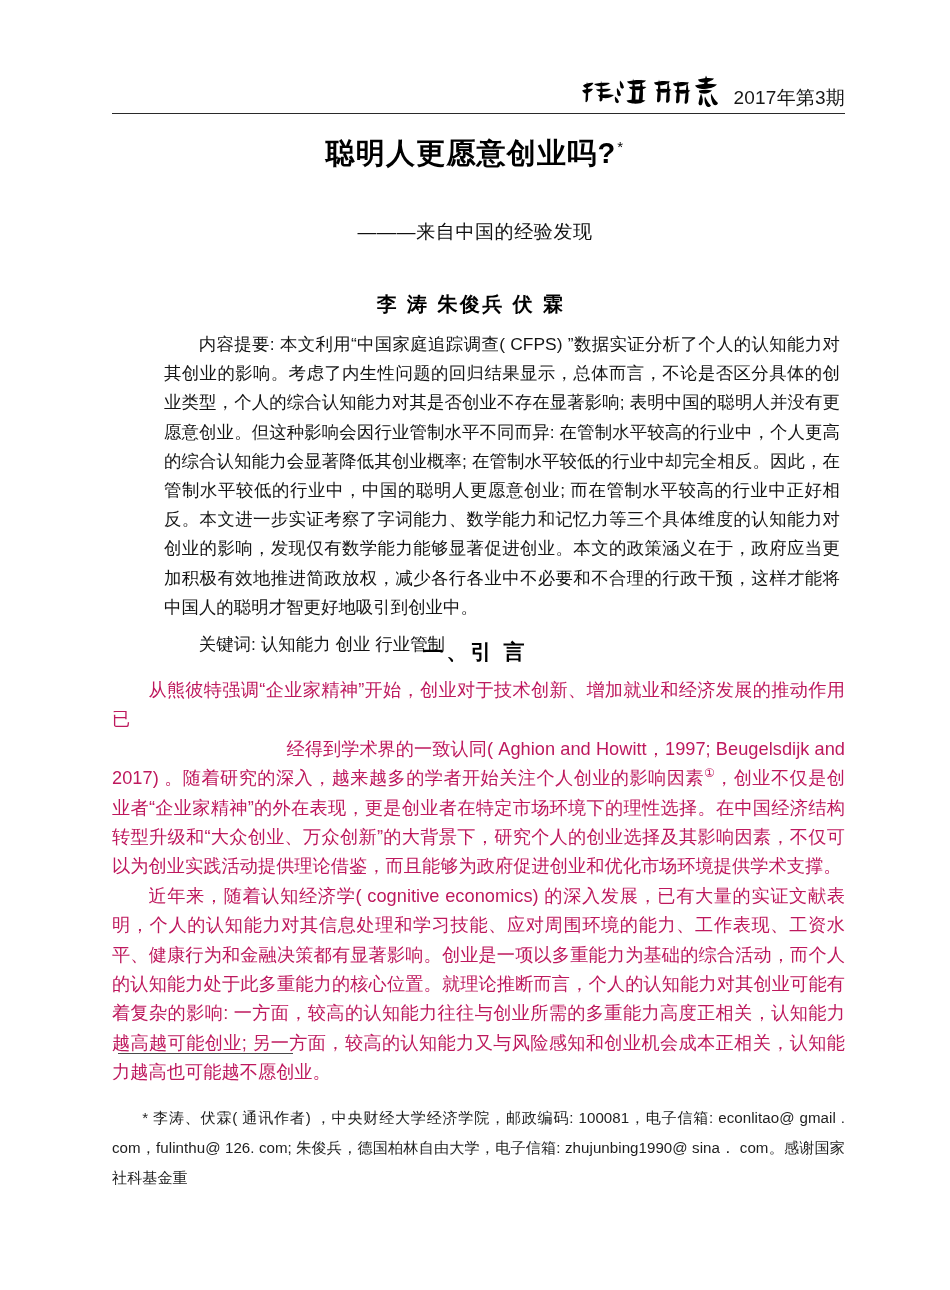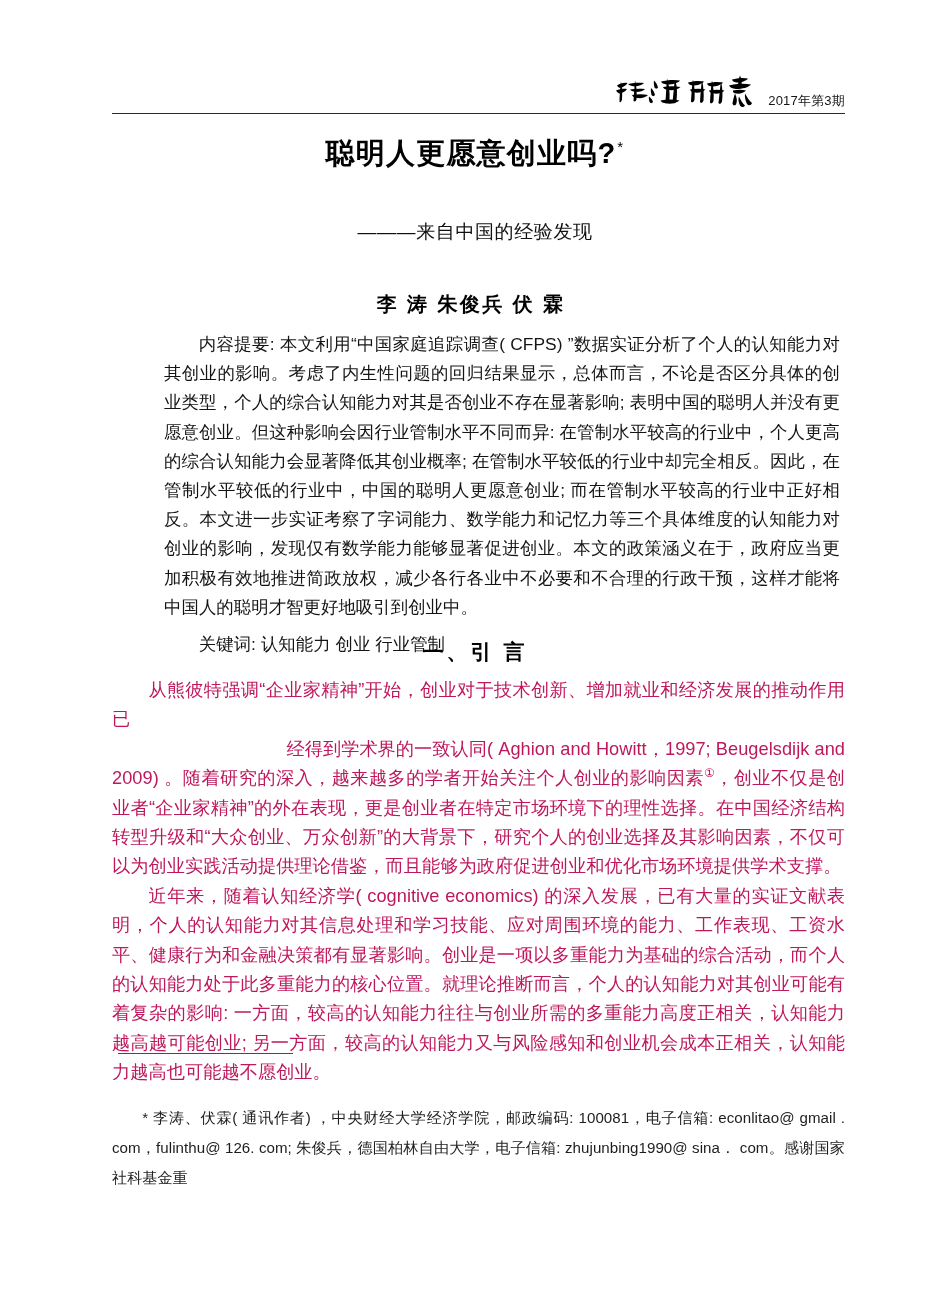--- a/index.html
+++ b/index.html
@@ -38,21 +38,21 @@
     justify-content: flex-end;
     gap: 5px;
     height: 44px;
   }
   .journal-logo {
     display: block;
     height: 40px;
     width: 150px;
   }
   .issue-line {
-    font-size: 13px;
+    font-size: 19px;
     letter-spacing: 0.2px;
     line-height: 1;
     padding-bottom: 3px;
     white-space: nowrap;
     color: #161616;
   }
   .masthead-rule {
     position: absolute;
     left: 0;
     top: 47px;
@@ -253,21 +253,21 @@
   <div class="abstract">
     <p class="abstract-body">内容提要: 本文利用“中国家庭追踪调查( CFPS) ”数据实证分析了个人的认知能力对其创业的影响。考虑了内生性问题的回归结果显示，总体而言，不论是否区分具体的创业类型，个人的综合认知能力对其是否创业不存在显著影响; 表明中国的聪明人并没有更愿意创业。但这种影响会因行业管制水平不同而异: 在管制水平较高的行业中，个人更高的综合认知能力会显著降低其创业概率; 在管制水平较低的行业中却完全相反。因此，在管制水平较低的行业中，中国的聪明人更愿意创业; 而在管制水平较高的行业中正好相反。本文进一步实证考察了字词能力、数学能力和记忆力等三个具体维度的认知能力对创业的影响，发现仅有数学能力能够显著促进创业。本文的政策涵义在于，政府应当更加积极有效地推进简政放权，减少各行各业中不必要和不合理的行政干预，这样才能将中国人的聪明才智更好地吸引到创业中。</p>
     <p class="abstract-keywords">关键词: 认知能力 创业 行业管制</p>
   </div>
 
   <div class="section-heading">一、引 言</div>
 
   <div class="body-text">
     <p>从熊彼特强调“企业家精神”开始，创业对于技术创新、增加就业和经济发展的推动作用已</p>
     <p class="no-indent loose">经得到学术界的一致认同( Aghion and Howitt，1997; Beugelsdijk and</p>
-    <p class="no-indent"><span>2009) 。随着研究的深入，越来越多的学者开始关注个人创业的影响因素</span><sup class="fn">①</sup><span>，创业不仅是创业者“企业家精神”的外在表现，更是创业者在特定市场环境下的理性选择。在中国经济结构转型升级和“大众创业、万众创新”的大背景下，研究个人的创业选择及其影响因素，不仅可以为创业实践活动提供理论借鉴，而且能够为政府促进创业和优化市场环境提供学术支撑。</span></p>
+    <p class="no-indent"><span>2017) 。随着研究的深入，越来越多的学者开始关注个人创业的影响因素</span><sup class="fn">①</sup><span>，创业不仅是创业者“企业家精神”的外在表现，更是创业者在特定市场环境下的理性选择。在中国经济结构转型升级和“大众创业、万众创新”的大背景下，研究个人的创业选择及其影响因素，不仅可以为创业实践活动提供理论借鉴，而且能够为政府促进创业和优化市场环境提供学术支撑。</span></p>
     <p>近年来，随着认知经济学( cognitive economics) 的深入发展，已有大量的实证文献表明，个人的认知能力对其信息处理和学习技能、应对周围环境的能力、工作表现、工资水平、健康行为和金融决策都有显著影响。创业是一项以多重能力为基础的综合活动，而个人的认知能力处于此多重能力的核心位置。就理论推断而言，个人的认知能力对其创业可能有着复杂的影响: 一方面，较高的认知能力往往与创业所需的多重能力高度正相关，认知能力越高越可能创业; 另一方面，较高的认知能力又与风险感知和创业机会成本正相关，认知能力越高也可能越不愿创业。</p>
   </div>
 
   <div class="footnote-rule"></div>
   <div class="footnote">
     <p>* 李涛、伏霖( 通讯作者) ，中央财经大学经济学院，邮政编码: 100081，电子信箱: econlitao@ gmail . com，fulinthu@ 126. com; 朱俊兵，德国柏林自由大学，电子信箱: zhujunbing1990@ sina． com。感谢国家社科基金重</p>
   </div>
 
 </div>
 

